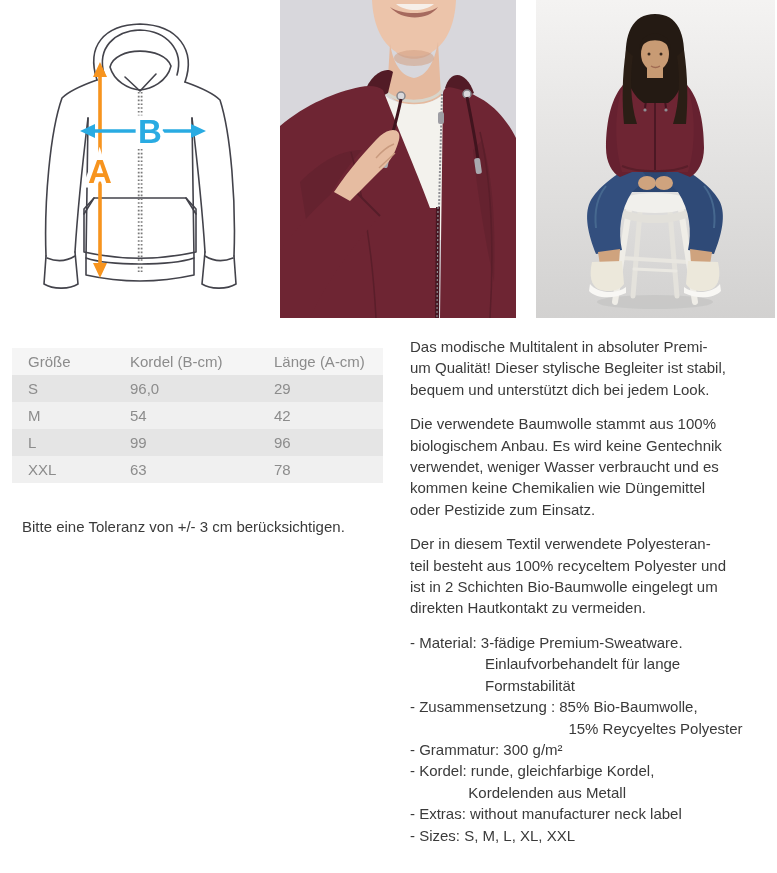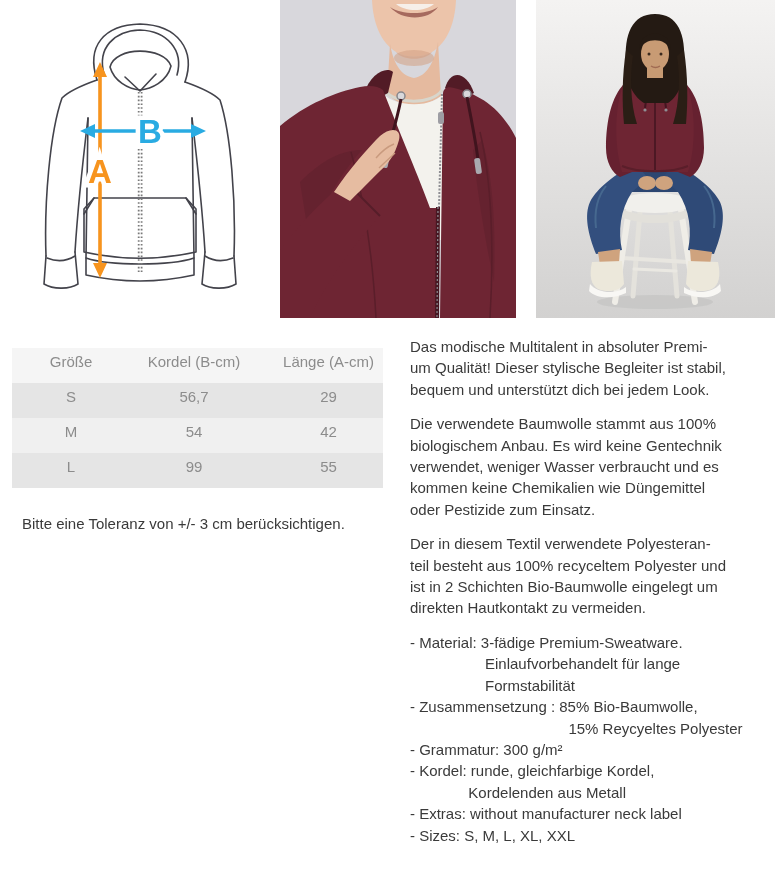--- a/index.html
+++ b/index.html
@@ -6,26 +6,26 @@
   .page{position:relative;width:777px;height:873px;background:#ffffff;overflow:hidden;
         font-family:"Liberation Sans",sans-serif;}
   .img-box{position:absolute;top:0;height:318px;}
   .img-box svg{display:block;width:100%;height:100%;}
   #diagram-box{left:0;width:280px;background:#ffffff;}
   #photo-closeup{left:280px;width:236px;}
   #photo-sitting{left:536px;width:239px;}
 
   .size-panel{position:absolute;left:12px;top:348px;width:371px;}
   table.size-table{border-collapse:collapse;width:371px;font-size:15px;color:#8c8c8c;}
-  table.size-table th,table.size-table td{height:27px;padding:0 0 8px 16px;text-align:center;
+  table.size-table th,table.size-table td{height:27px;padding:0 0 0 16px;text-align:left;
         font-weight:400;white-space:nowrap;}
   table.size-table thead tr{background:#f5f5f5;}
   table.size-table tbody tr:nth-child(odd){background:#e5e5e5;}
   table.size-table tbody tr:nth-child(even){background:#f0f0f0;}
-  .note{margin-top:27px;padding-left:10px;font-size:15px;color:#3a3a3a;}
+  .note{margin-top:35px;padding-left:10px;font-size:15px;color:#3a3a3a;}
 
   .desc{position:absolute;left:410px;top:336px;width:370px;font-size:15px;line-height:21.4px;
         color:#3a3a3a;}
   .desc .block{white-space:pre-wrap;margin:0 0 13px 0;}
 </style>
 </head>
 <body>
 
 <div class="page">
 
@@ -214,32 +214,37 @@
       <thead>
         <tr>
           <th>Größe</th>
           <th>Kordel (B-cm)</th>
           <th>Länge (A-cm)</th>
         </tr>
       </thead>
       <tbody>
           <tr>
             <td>S</td>
-            <td>56,7</td>
+            <td>96,0</td>
             <td>29</td>
           </tr>
           <tr>
             <td>M</td>
             <td>54</td>
             <td>42</td>
           </tr>
           <tr>
             <td>L</td>
             <td>99</td>
-            <td>55</td>
+            <td>96</td>
+          </tr>
+          <tr>
+            <td>XXL</td>
+            <td>63</td>
+            <td>78</td>
           </tr>
         </tbody>
     </table>
     <div class="note">Bitte eine Toleranz von +/- 3 cm berücksichtigen.</div>
   </div>
 
   <div class="desc">
       <div class="block">Das modische Multitalent in absoluter Premi-
 um Qualität! Dieser stylische Begleiter ist stabil,
 bequem und unterstützt dich bei jedem Look.</div>

